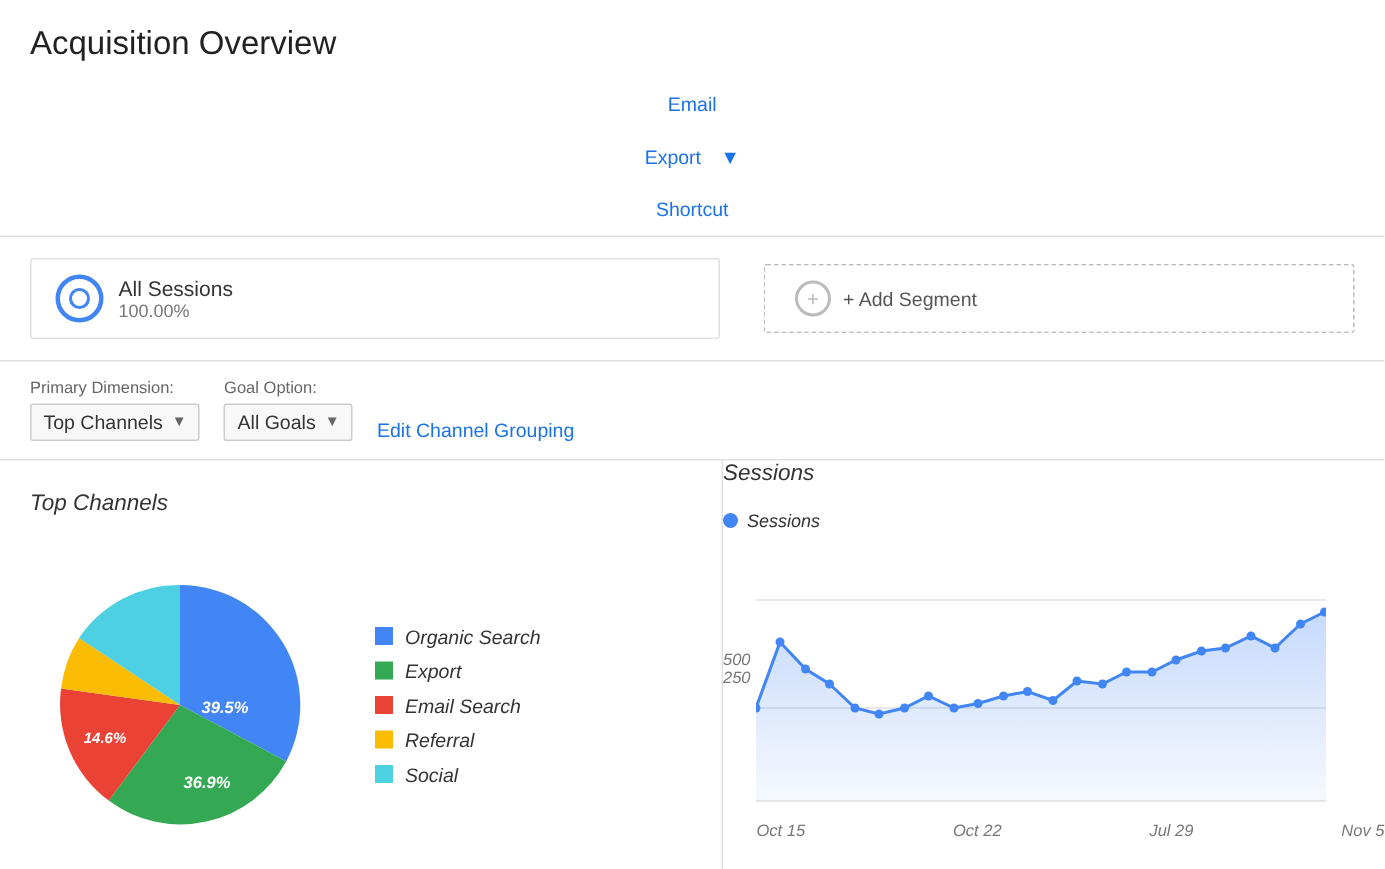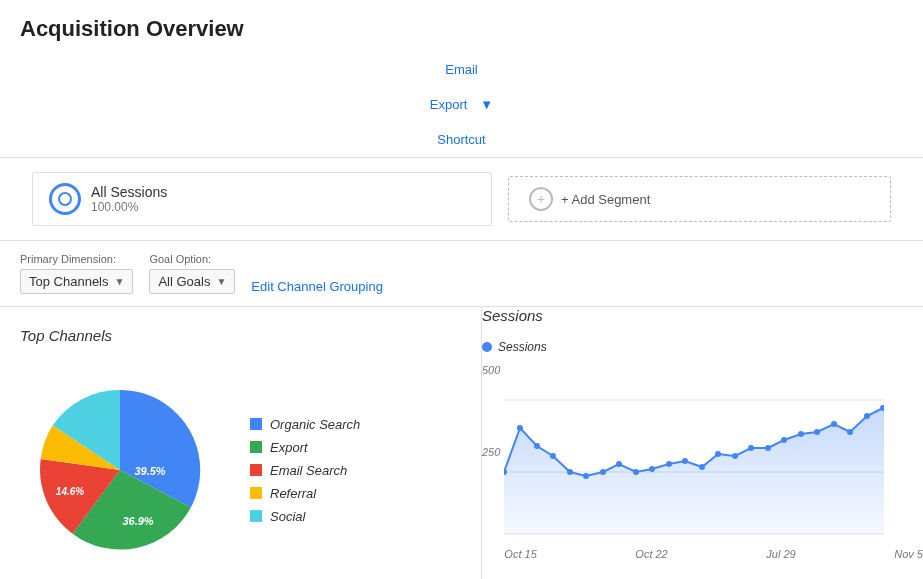--- a/index.html
+++ b/index.html
@@ -1,24 +1,24 @@
 <!DOCTYPE html>
 <html><head>
   <meta charset="utf-8">
   <style>
     * { box-sizing: border-box; margin: 0; padding: 0; }
     body { font-family: Arial, sans-serif; font-size: 13px; color: #333; background: #fff; width: 923px; }
 
     .top-bar { padding: 16px 20px 8px; border-bottom: 1px solid #e0e0e0; }
-    .page-title { font-size: 22px; font-weight: bold; color: #222; margin-bottom: 10px; }
+    .page-title { font-size: 22px; font-weight: normal; color: #222; margin-bottom: 10px; }
     .toolbar { display: flex; align-items: center; gap: 16px; padding: 8px 0 0; flex-direction: column; }
     .toolbar-btn { background: none; border: none; color: #1a73e8; font-size: 13px; cursor: pointer; padding: 2px 4px; }
     .toolbar-btn.dropdown { display: flex; align-items: center; gap: 13px; }
 
-    .segment-bar { display: flex; align-items: center; padding: 14px 32px; border-bottom: 1px solid #e0e0e0; gap: 16px; }
+    .segment-bar { display: flex; align-items: center; padding: 14px 20px; border-bottom: 1px solid #e0e0e0; gap: 29px; }
     .segment-all { display: flex; align-items: center; gap: 10px; background: #fff; border: 1px solid #e0e0e0; border-radius: 2px; padding: 10px 16px; width: 460px; }
     .segment-icon { width: 32px; height: 32px; border-radius: 50%; border: 3px solid #4285f4; display: flex; align-items: center; justify-content: center; }
     .segment-icon-inner { width: 14px; height: 14px; border-radius: 50%; border: 2px solid #4285f4; background: transparent; }
     .segment-label { font-size: 14px; color: #333; }
     .segment-pct { font-size: 12px; color: #777; }
     .add-segment { display: flex; align-items: center; gap: 8px; border: 1px dashed #bbb; border-radius: 2px; padding: 10px 20px; flex: 1; cursor: pointer; color: #555; font-size: 13px; }
     .add-segment-circle { width: 24px; height: 24px; border-radius: 50%; border: 2px solid #bbb; display: flex; align-items: center; justify-content: center; color: #bbb; font-size: 14px; }
 
     .dimension-bar { padding: 12px 20px; border-bottom: 1px solid #e0e0e0; display: flex; align-items: flex-end; gap: 16px; }
     .dim-group { display: flex; flex-direction: column; gap: 4px; }
@@ -144,21 +144,21 @@
     </div>
   </div>
 
   <div class="chart-panel sessions-chart">
     <div class="chart-title">Sessions</div>
     <div class="sessions-legend">
       <div class="sessions-dot"></div>
       <span>Sessions</span>
     </div>
     <div style="display:flex; gap:0;">
-      <div style="display:flex; flex-direction:column; justify-content:space-between; font-size:11px; color:#777; padding-right:4px; height:180px; padding-bottom:4px;">
+      <div style="display:flex; flex-direction:column; justify-content:center; font-size:11px; color:#777; padding-right:4px; height:180px; padding-bottom:4px;">
         <span>500</span>
         <span>250</span>
         <span style="visibility:hidden">0</span>
       </div>
       <div style="flex:1;">
         <svg viewBox="0 0 380 180" width="380" height="180" style="display:block;">
           <defs>
             <linearGradient id="areaGrad" x1="0" y1="0" x2="0" y2="1">
               <stop offset="0%" stop-color="#4285f4" stop-opacity="0.3"></stop>
               <stop offset="100%" stop-color="#4285f4" stop-opacity="0.05"></stop>

